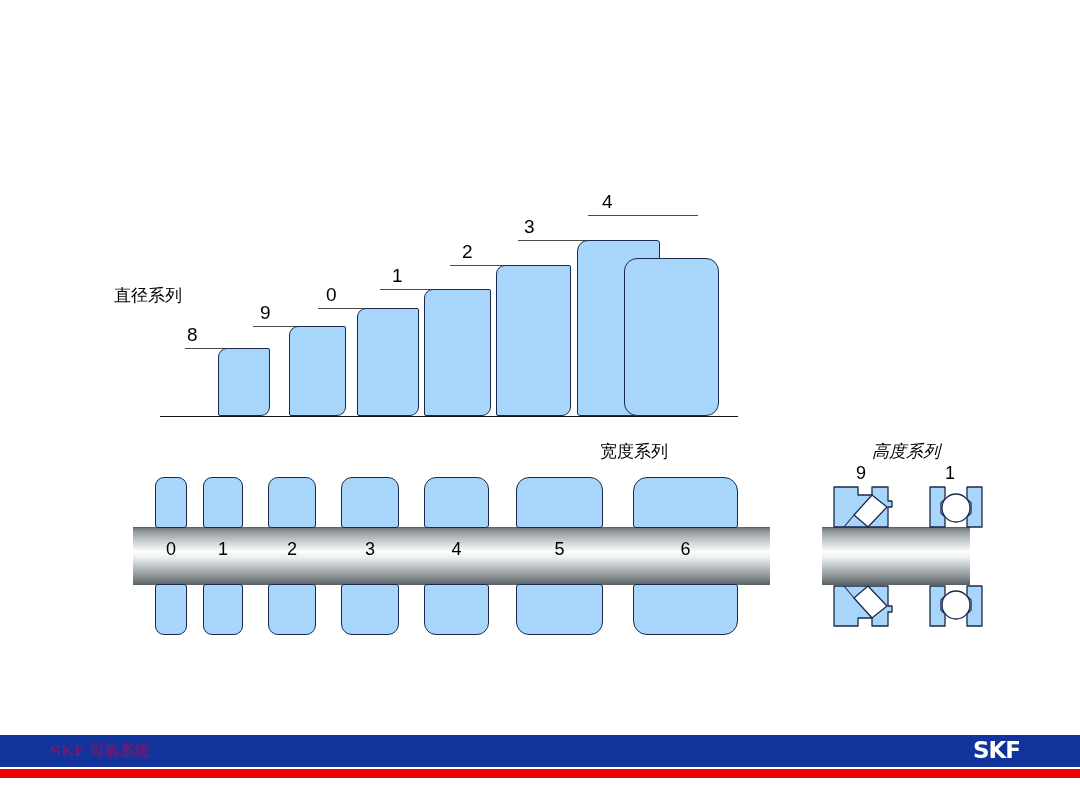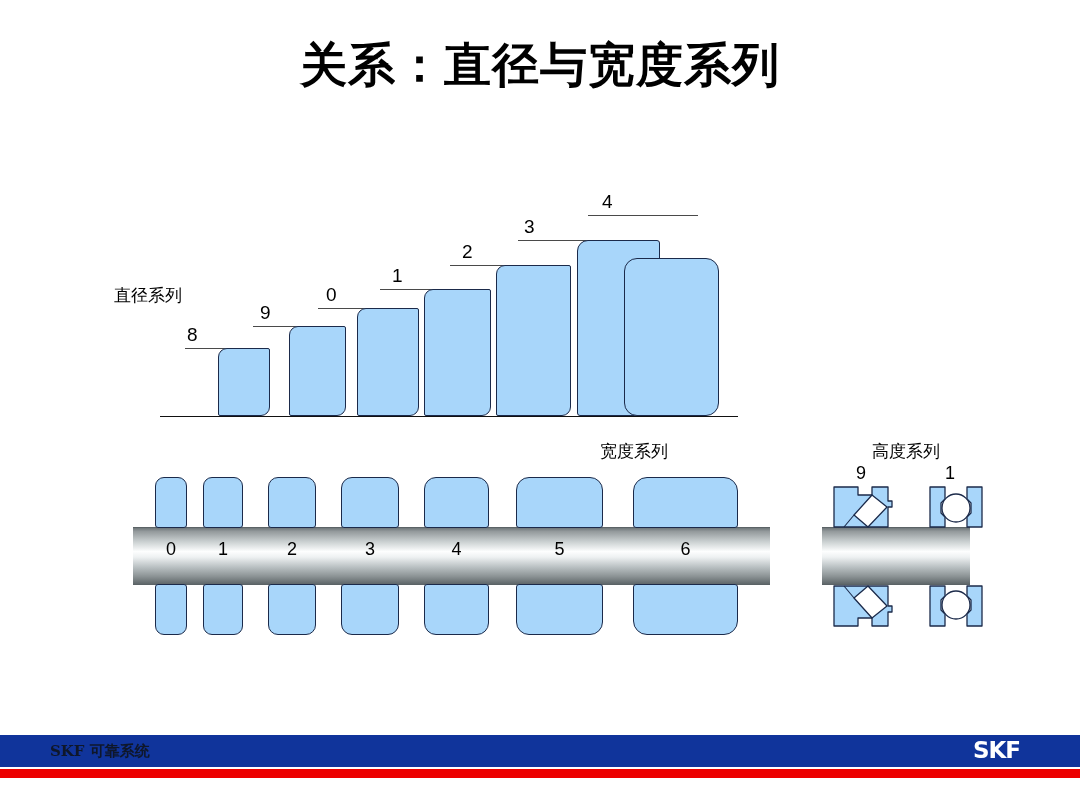--- a/index.html
+++ b/index.html
@@ -112,20 +112,21 @@
     position: absolute;
     font-family: "Liberation Sans", sans-serif;
     font-size: 18px;
     color: #000;
     text-align: center;
   }
   
   #height-series-title {
     left: 872px;
     top: 440px;
+    font-style: italic;
   }
   .height-num {
     position: absolute;
     font-family: "Liberation Sans", sans-serif;
     font-size: 18px;
     color: #000;
     text-align: center;
   }
   
   #footer-bar {
@@ -152,41 +153,40 @@
     height: 9px;
     background: #ec0000;
   }
   #footer-text {
     position: absolute;
     left: 50px;
     top: 742px;
     font-family: "DejaVu Serif", "Liberation Serif", serif;
     font-size: 15px;
     font-weight: bold;
-    color: #0f172a;
+    color: #701a75;
     white-space: nowrap;
   }
   #footer-logo {
     position: absolute;
     right: 60px;
     top: 737px;
     font-family: "DejaVu Sans", sans-serif;
     font-size: 23px;
     font-weight: bold;
     color: #ffffff;
     letter-spacing: -1px;
     white-space: nowrap;
   }
 </style>
 </head>
 <body>
 
 <div id="slide">
 
-  <div id="slide-title">关系：直径与宽度系列</div>
 
   <div id="diameter-series">
 
     <div class="cn-label" id="diameter-series-title">直径系列</div>
 
     <div class="dia-leader" style="left:185px; top:348px; width:78px;"></div>
     <div class="dia-num" style="left:187px; top:324px;">8</div>
     <div class="dia-bar" style="left:218px; top:348px; width:52px; height:68px; border-radius:9px 2px 9px 2px;"></div>
 
     <div class="dia-leader" style="left:253px; top:326px; width:80px;"></div>

